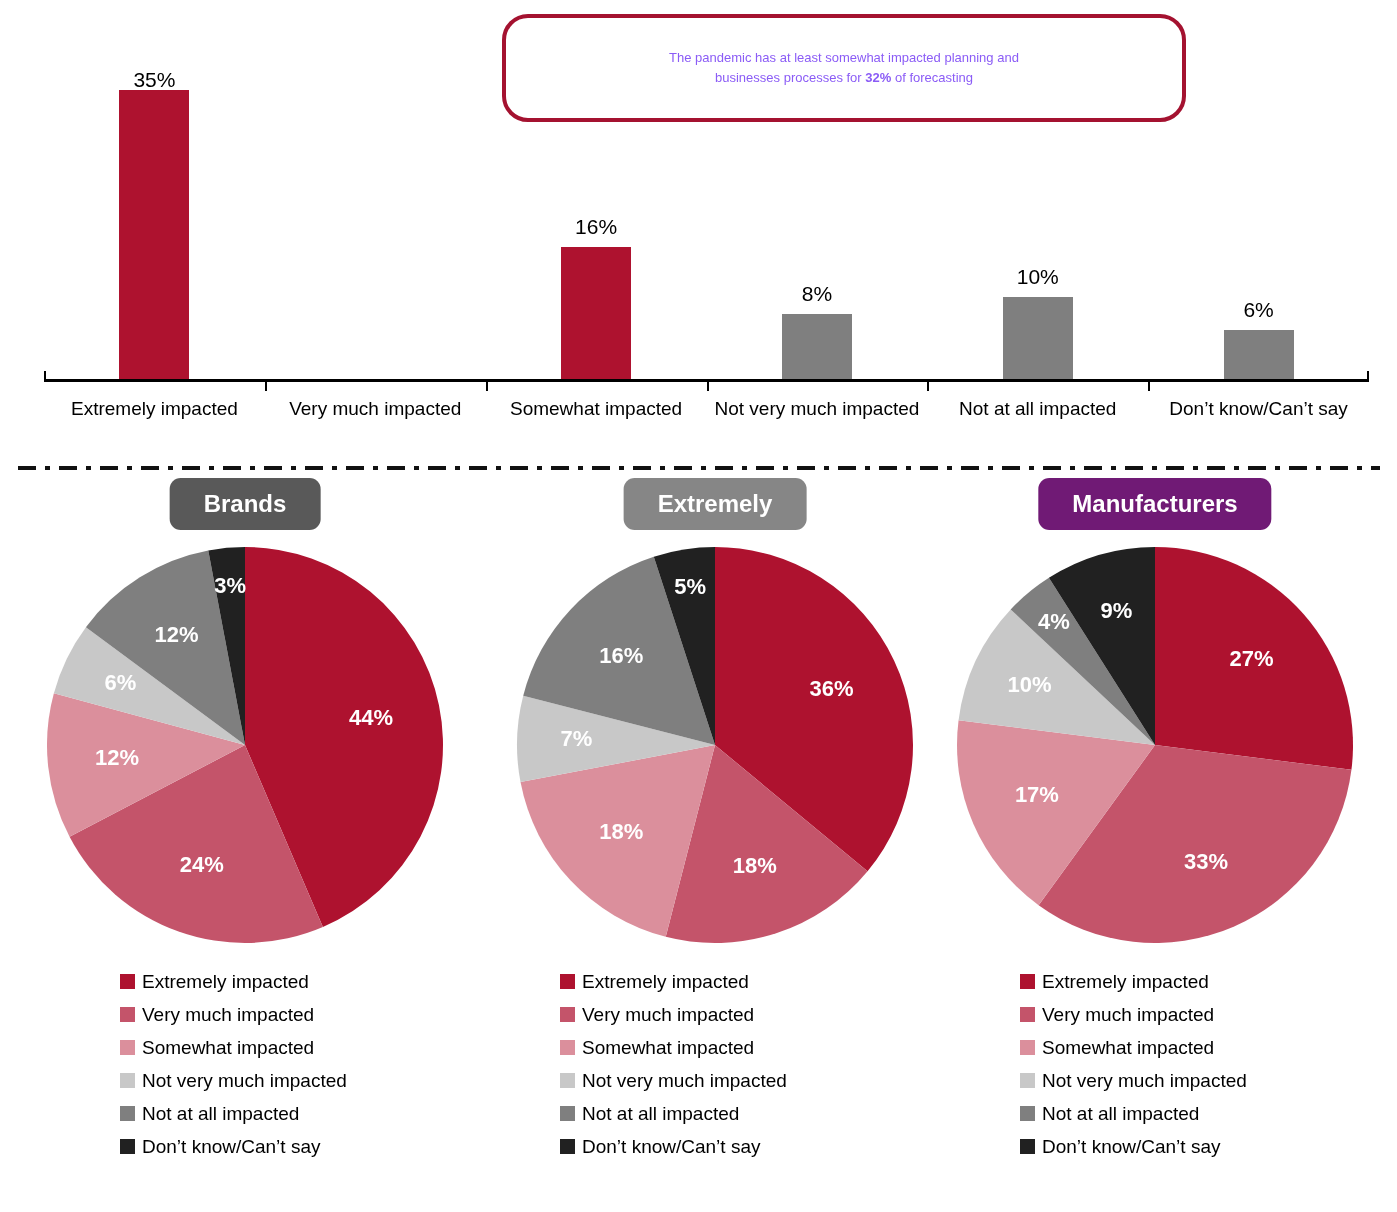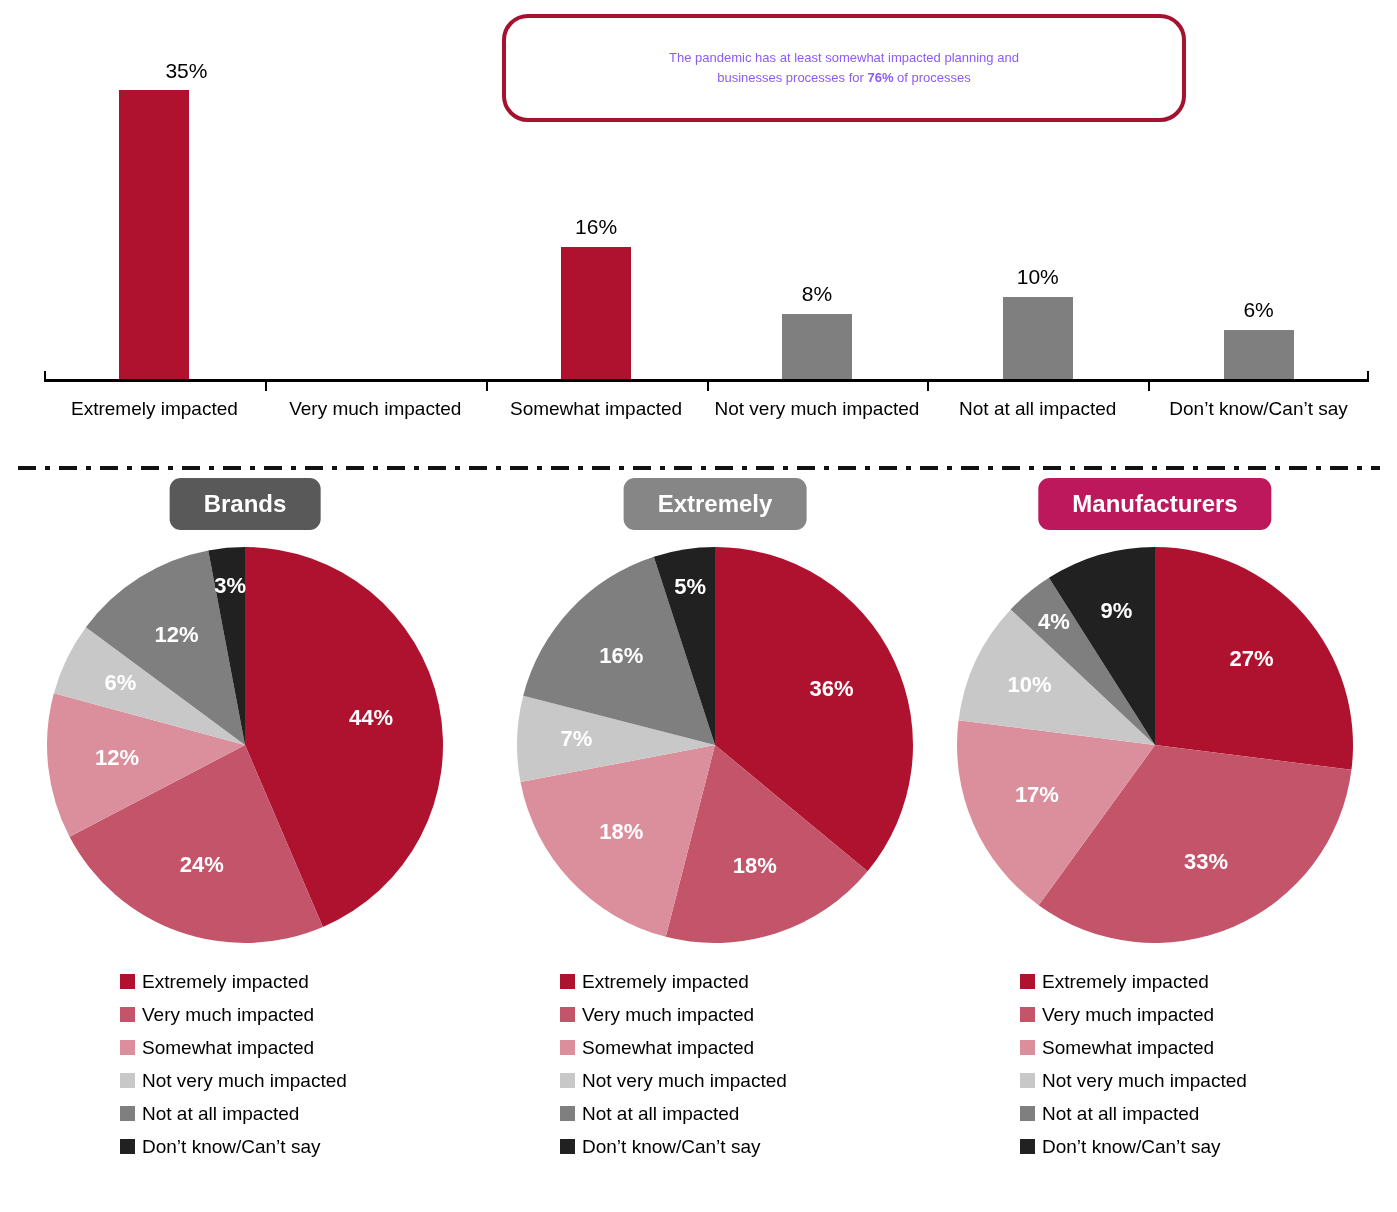--- a/index.html
+++ b/index.html
@@ -187,29 +187,29 @@
     flex: 0 0 auto;
   }
   .legend-text { white-space: nowrap; }
 </style>
 </head>
 <body>
 
 <div class="callout">
   <div class="callout-text">
     <span>The pandemic has at least somewhat impacted planning and</span><br>
-    <span>businesses processes for </span><b>76%</b><span> of processes</span>
+    <span>businesses processes for </span><b>32%</b><span> of forecasting</span>
   </div>
 </div>
 
 <div class="barchart">
   <div class="bar-plot" id="bar-plot">
       <div class="bar-col" style="left: 0px; width: 220.833px;">
         <div class="bar" style="height: 290.244px; background: rgb(174, 18, 47);"></div>
-        <div class="bar-value" style="bottom: 297px; margin-left: 32px;">35%</div>
+        <div class="bar-value" style="bottom: 288px;">35%</div>
       </div>
       <div class="bar-col" style="left: 441.667px; width: 220.833px;">
         <div class="bar" style="height: 132.683px; background: rgb(174, 18, 47);"></div>
         <div class="bar-value" style="bottom: 140.683px;">16%</div>
       </div>
       <div class="bar-col" style="left: 662.5px; width: 220.833px;">
         <div class="bar" style="height: 66.3415px; background: rgb(127, 127, 127);"></div>
         <div class="bar-value" style="bottom: 74.3415px;">8%</div>
       </div>
       <div class="bar-col" style="left: 883.333px; width: 220.833px;">
@@ -328,21 +328,21 @@
           <span class="legend-swatch" style="background: rgb(127, 127, 127);"></span>
           <span class="legend-text">Not at all impacted</span>
         </div>
         <div class="legend-row">
           <span class="legend-swatch" style="background: rgb(33, 33, 33);"></span>
           <span class="legend-text">Don’t know/Can’t say</span>
         </div>
       </div>
     </div>
     <div class="panel" style="left: 935px;">
-      <div class="pill" style="background: #be185d;">Manufacturers</div>
+      <div class="pill" style="background: #701a75;">Manufacturers</div>
       <div class="pie-wrap">
         <svg class="pie-svg" width="400" height="400" viewBox="0 0 400 400">
           <path d="M 200 200 L 200.00 2.00 A 198 198 0 0 1 396.44 224.82 Z" fill="#AE122F"></path>
           <text class="slice-label" x="296.5" y="114.9">27%</text>
           <path d="M 200 200 L 396.44 224.82 A 198 198 0 0 1 83.62 360.19 Z" fill="#C4546A"></path>
           <text class="slice-label" x="251.1" y="318.1">33%</text>
           <path d="M 200 200 L 83.62 360.19 A 198 198 0 0 1 3.56 175.18 Z" fill="#DB8F9C"></path>
           <text class="slice-label" x="81.9" y="251.1">17%</text>
           <path d="M 200 200 L 3.56 175.18 A 198 198 0 0 1 55.66 64.46 Z" fill="#C8C8C8"></path>
           <text class="slice-label" x="74.6" y="141.0">10%</text>

